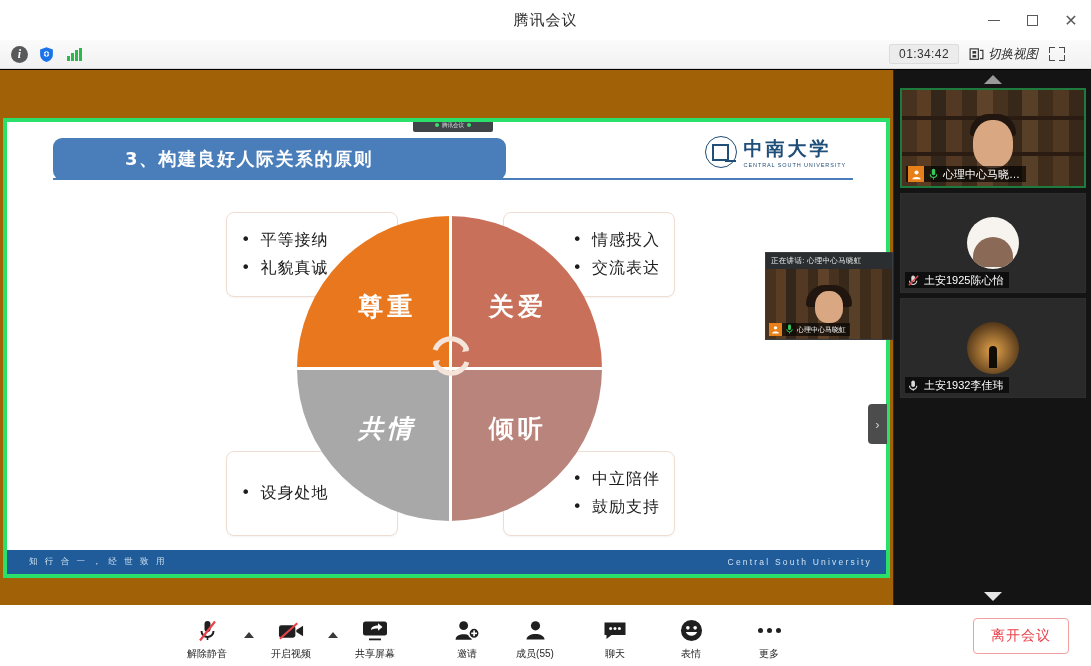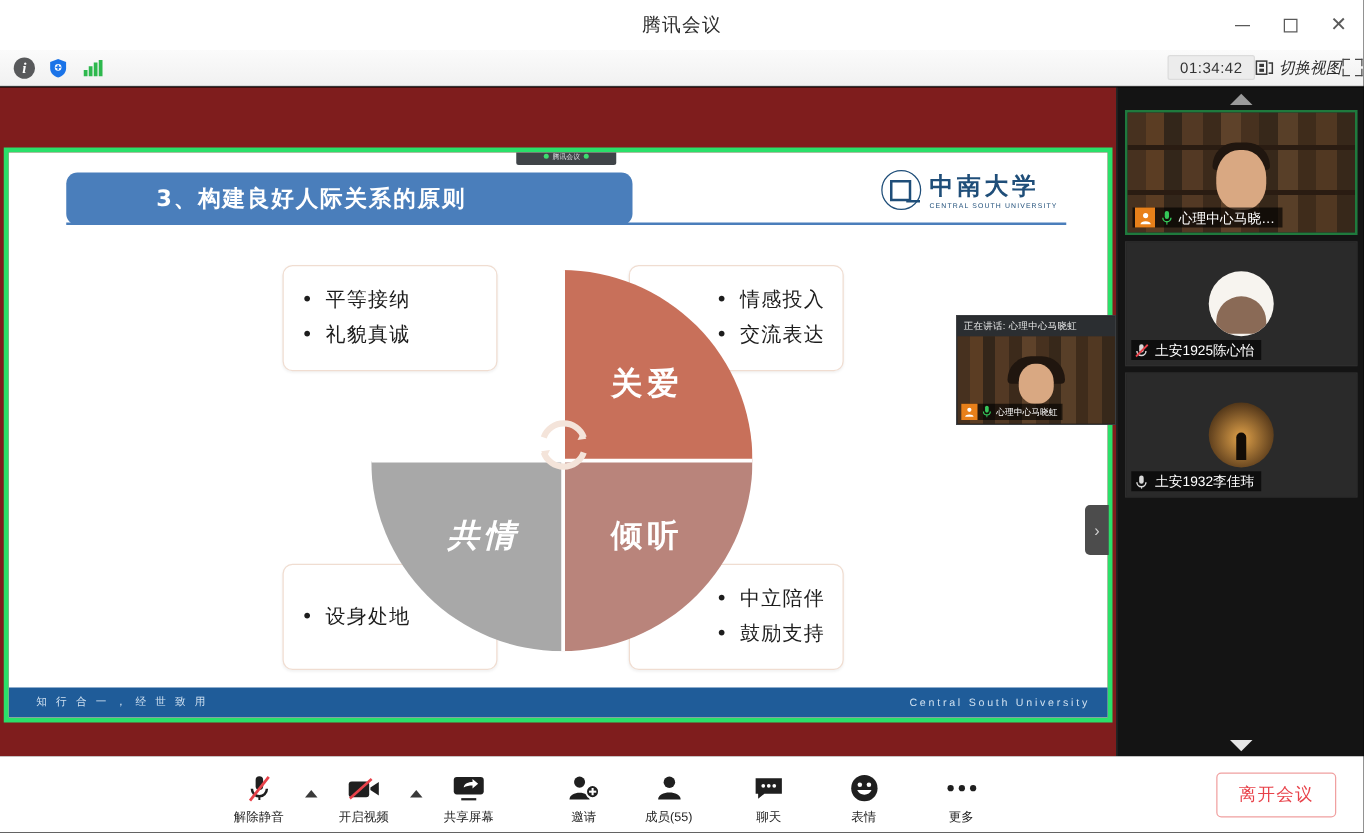--- a/index.html
+++ b/index.html
@@ -41,36 +41,36 @@
              font-style:italic; font-family:"Liberation Serif",serif; font-weight:bold;
              width:17px; height:17px; }
   .ic-shield svg { display:block; }
   .bars { display:flex; align-items:flex-end; gap:1.5px; height:13px; }
   .bars i { width:2.6px; background:#2db84d; display:block; }
   .bars i:nth-child(1){ height:5px; }
   .bars i:nth-child(2){ height:8px; }
   .bars i:nth-child(3){ height:11px; }
   .bars i:nth-child(4){ height:13px; }
 
-  .subbar-right { margin-left:auto; display:flex; align-items:center; padding-right:0;text-align:right; }
+  .subbar-right { margin-left:auto; display:flex; align-items:center; gap:10px; padding-right:25px;text-align:right; }
   .timer {
     background:#ececec; border:1px solid #dcdcdc; border-radius:2px;
     font-size:12px; color:#333; padding:2px 9px; letter-spacing:0.4px;
   }
   .switchview { display:flex; align-items:center; gap:4px; font-size:12.5px; color:#2b2b2b; cursor:pointer;font-style:italic; }
   .fullscreen { width:18px; height:18px; position:relative; cursor:pointer; }
   .fullscreen span { position:absolute; width:6px; height:6px; }
   .fs1{ left:1px; top:2px; border-left:1.6px solid #4a4a4a; border-top:1.6px solid #4a4a4a; }
   .fs2{ right:1px; top:2px; border-right:1.6px solid #4a4a4a; border-top:1.6px solid #4a4a4a; }
   .fs3{ left:1px; bottom:2px; border-left:1.6px solid #4a4a4a; border-bottom:1.6px solid #4a4a4a; }
   .fs4{ right:1px; bottom:2px; border-right:1.6px solid #4a4a4a; border-bottom:1.6px solid #4a4a4a; }
 
   
   .stage {
-    position:absolute; left:0; top:70px; width:893px; height:535px; background:#7f1d1d;
+    position:absolute; left:0; top:70px; width:893px; height:535px; background:#a16207;
     overflow:hidden;
     padding-left:12px;
   }
   .sharebox {
     position:absolute; left:3px; top:48px; width:887px; height:460px;
     border:4px solid #2ae06a;
   }
   .slide {
     position:absolute; inset:0; background:#ffffff; overflow:hidden;
   }
@@ -337,20 +337,23 @@
           </div>
           <div class="card card-bl">
             <li>设身处地</li>
           </div>
           <div class="card card-br">
             <li>中立陪伴</li>
             <li>鼓励支持</li>
           </div>
 
           <div class="circle">
+            <div class="quad q-tl">
+              <span class="q-label">尊重</span>
+            </div>
             <div class="quad q-tr">
               <span class="q-label">关爱</span>
             </div>
             <div class="quad q-bl">
               <span class="q-label">共情</span>
             </div>
             <div class="quad q-br">
               <span class="q-label">倾听</span>
             </div>
             <div class="cross-v"></div>

